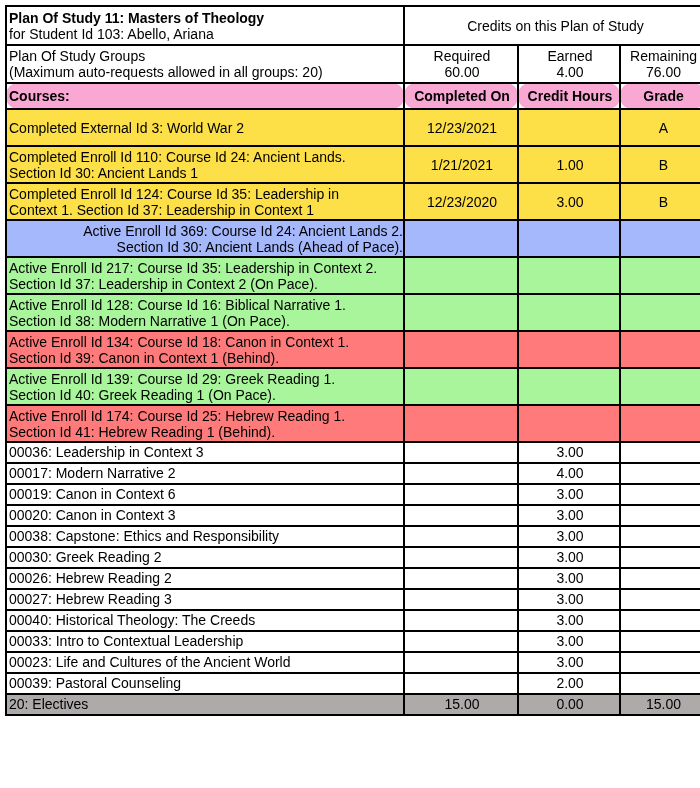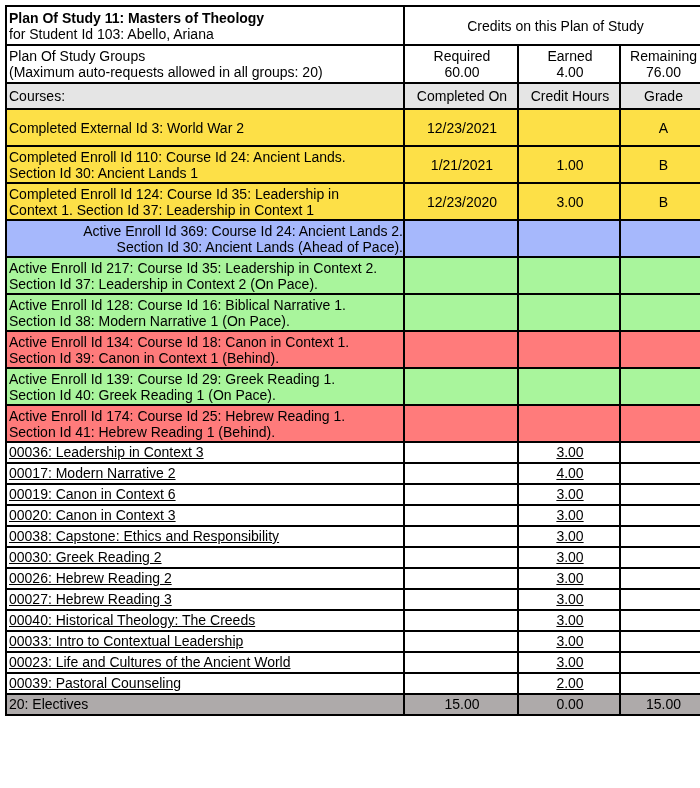--- a/index.html
+++ b/index.html
@@ -18,23 +18,23 @@
     padding: 0 0 0 2px;
     line-height: 16px;
     vertical-align: middle;
     overflow: hidden;
     white-space: nowrap;
   }
   td.c { text-align: center; padding: 0; }
   .title { font-weight: bold; }
   tr.r-head1 td { height: 37px; }
   tr.r-head2 td { height: 36px; }
-  tr.r-colhdr td { height: 24px; background: #e5e5e5; font-weight: normal; }
+  tr.r-colhdr td { height: 24px; background: #f9a8d4; font-weight: bold; border-radius: 12px; }
   tr.r-two td { height: 35px; }
-  tr.r-one td { height: 19px; line-height: 19px; text-decoration: underline; }
+  tr.r-one td { height: 19px; line-height: 19px; }
   tr.r-foot td { height: 19px; line-height: 19px; background: #aeaaaa; }
   .bg-complete { background: #fde047; }
   .bg-ahead { background: #a6b8fc; text-align: right; }
   .bg-onpace { background: #a9f59c; }
   .bg-behind { background: #ff7b7b; }
   .bg-plain { background: #ffffff; }
 </style>
 </head>
 <body>
 

